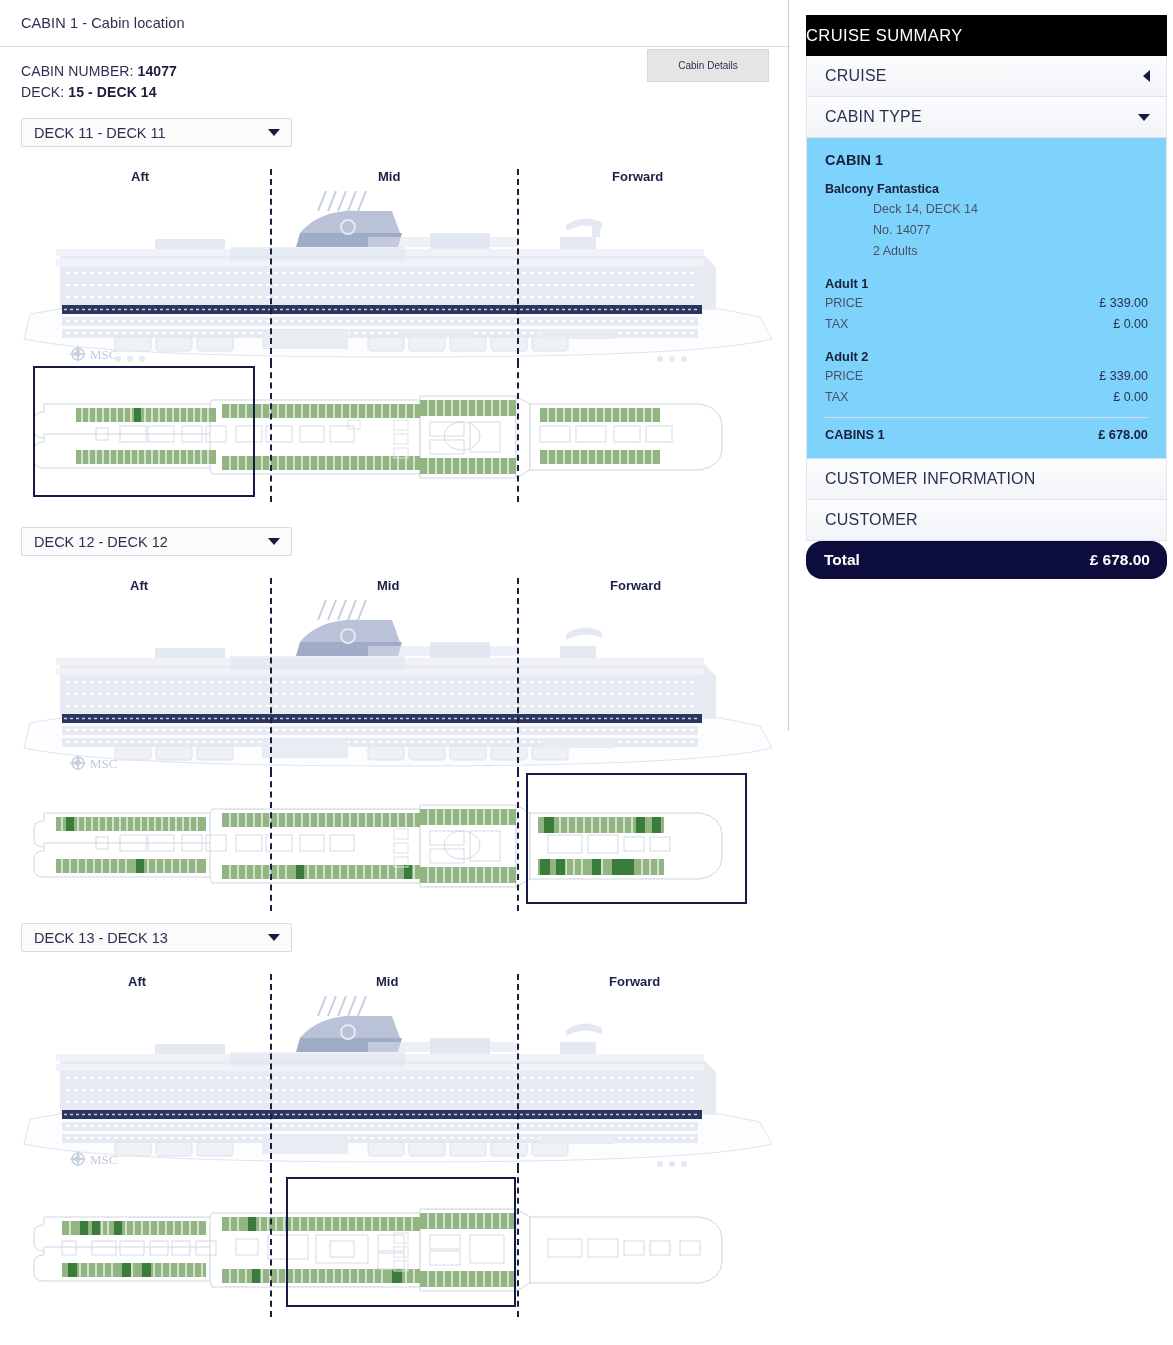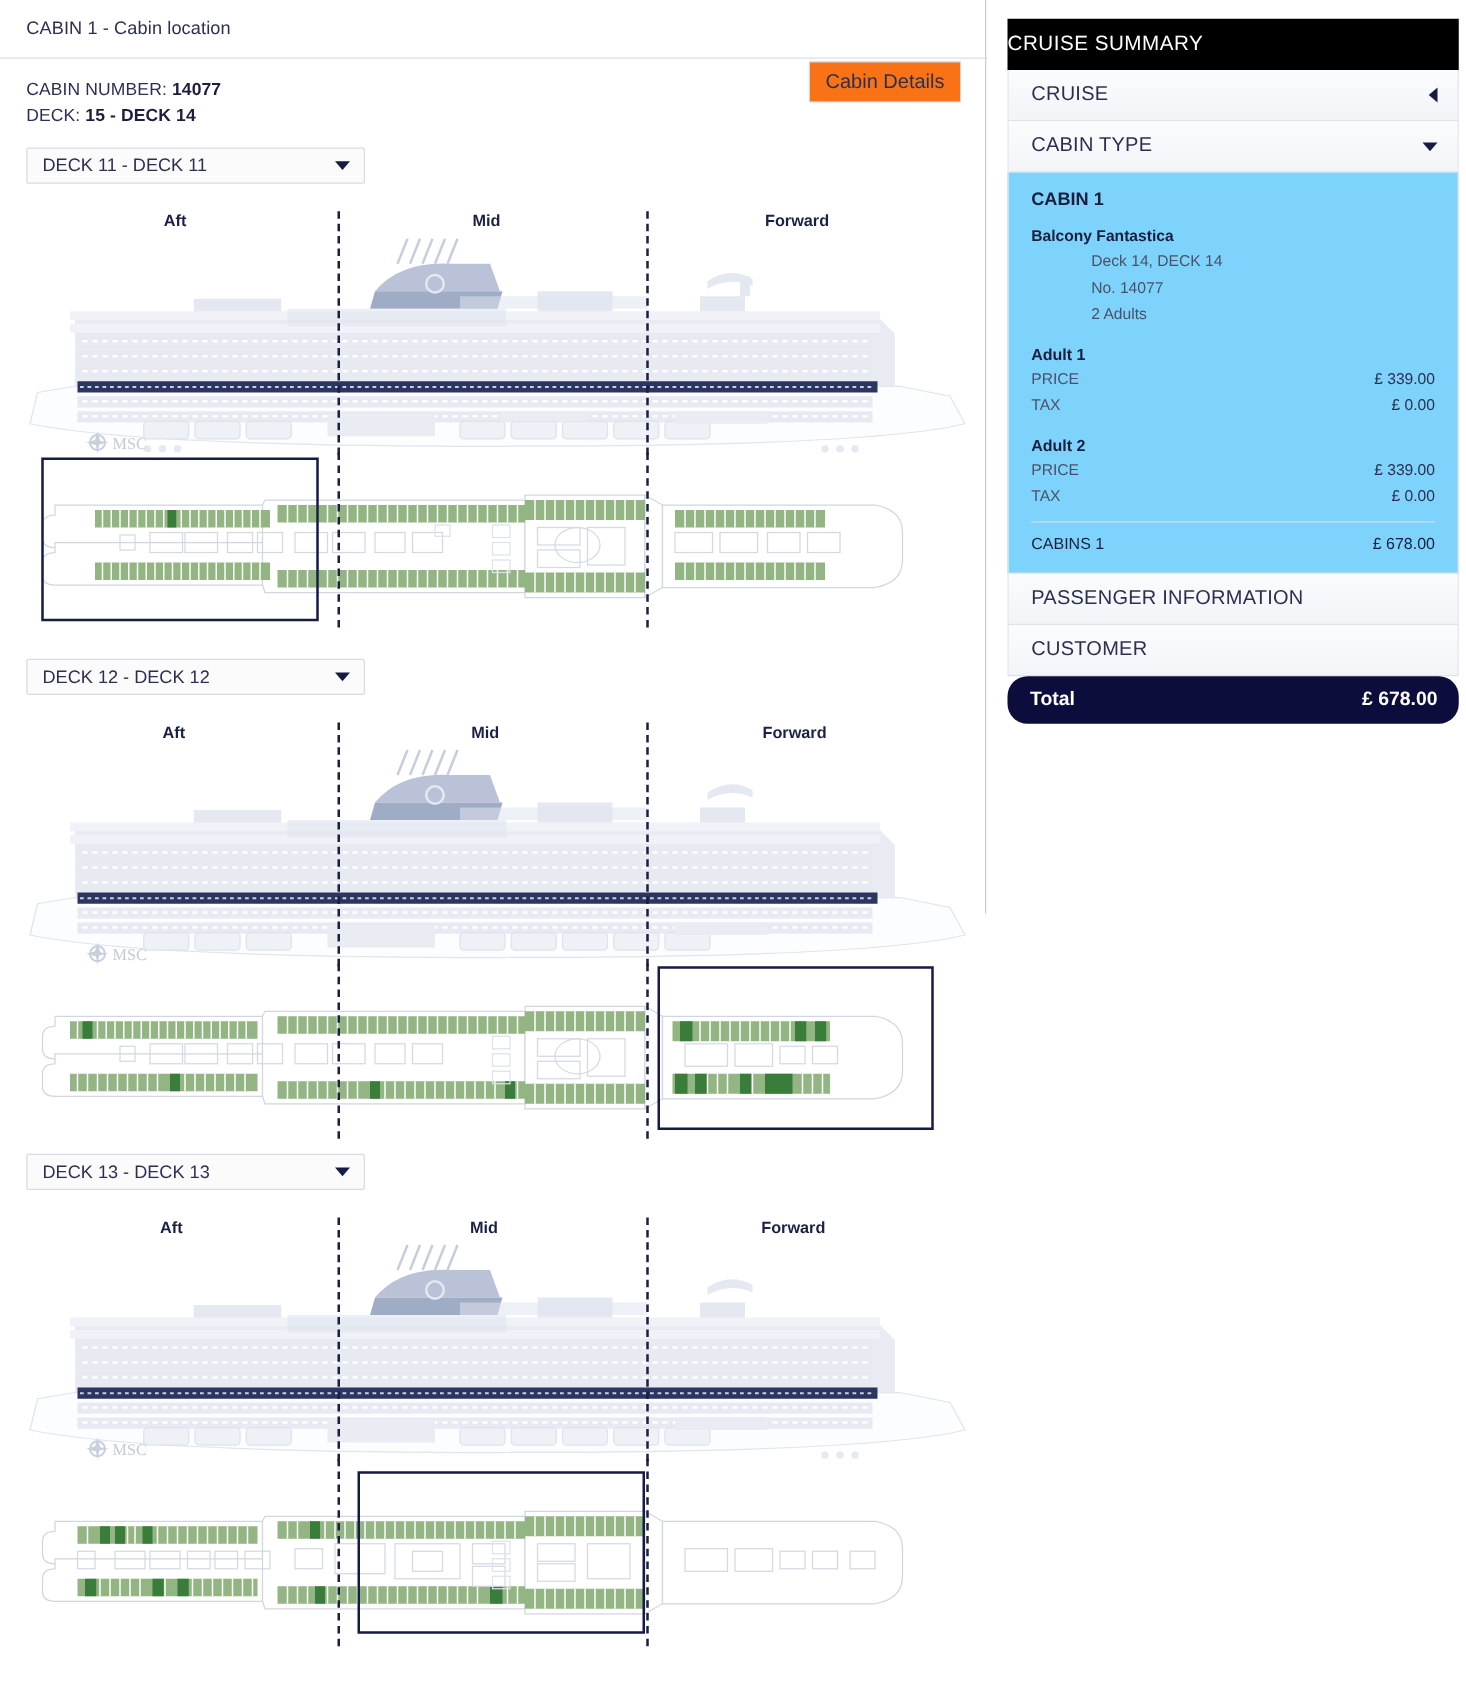--- a/index.html
+++ b/index.html
@@ -25,22 +25,22 @@
     padding-left: 21px; font-size: 14.5px; color: #2c3050;
     border-bottom: 1px solid #dcdfe8;
     letter-spacing: .1px;
   }
   .cabin-meta { padding: 14px 21px 0 21px; position: relative; }
   .meta-line { font-size: 14px; color: #2c3050; line-height: 21px; letter-spacing:.1px;}
   .meta-line b { font-weight: bold; color: #1b1f3b; }
   .cabin-details-btn {
     position: absolute; right: 21px; top: 2px;
     width: 122px; height: 33px;
-    border: 1px solid #d4d7e1; background: #f97316;
-    font-size: 16px; color: #2c3050;
+    border: 1px solid #d4d7e1; background: #e5e5e5;
+    font-size: 10px; color: #2c3050;
     font-family: "Liberation Sans", sans-serif;
     cursor: pointer; border-radius: 1px;
   }
 
   
   .deck-block { position: relative; }
   .deck-select {
     margin: 15px 0 0 21px;
     width: 271px; height: 29px;
     border: 1px solid #d8dbe4; background: #fbfbfc;
@@ -84,21 +84,21 @@
   .acc-body {
     border-left:1px solid #e4e6ee; border-right:1px solid #e4e6ee; border-bottom:1px solid #dfe2ea;
     padding: 14px 18px 16px 18px; background:#7dd3fc;
   }
   .cab-title { font-size: 14.5px; font-weight: bold; color:#1b1f3b; margin-bottom: 12px; }
   .cab-sub { font-size: 12.5px; font-weight: bold; color:#1b1f3b; line-height: 19px; }
   .cab-txt { font-size: 12.5px; color:#4a4f६e; color:#4b5068; line-height: 21px; margin-left: 48px; }
   .grp-title { font-size: 12.8px; font-weight: bold; color:#1b1f3b; margin-top: 14px; margin-bottom: 2px; }
   .pr-row { display:flex; justify-content:space-between; font-size:12.5px; color:#4b5068; line-height:21px; }
   .pr-row .val { color:#2c3050; }
-  .tot-row { display:flex; justify-content:space-between; font-size:12.8px; font-weight:normal; color:#1b1f3b;
+  .tot-row { display:flex; justify-content:space-between; font-size:12.8px; font-weight:bold; color:#1b1f3b;
              border-top:1px solid #d9dce5; margin-top:9px; padding-top:9px;text-align:right; }
   .total-bar {
     background:#0d0d3d; color:#fff; height:38px; display:flex; align-items:center;
     justify-content:space-between; padding:0 17px 0 18px; font-size:15.5px; font-weight:bold;border-radius:16px;
   }
 </style>
 </head>
 <body>
 
 <div class="page">
@@ -661,21 +661,21 @@
           <span class="val">£ 0.00</span>
         </div>
 
         <div class="tot-row">
           <span>CABINS 1</span>
           <span>£ 678.00</span>
         </div>
       </div>
 
       <div class="acc-row">
-        <span>PASSENGER INFORMATION</span>
+        <span>CUSTOMER INFORMATION</span>
       </div>
       <div class="acc-row">
         <span>CUSTOMER</span>
       </div>
 
       <div class="total-bar">
         <span>Total</span>
         <span>£ 678.00</span>
       </div>
     </div>

